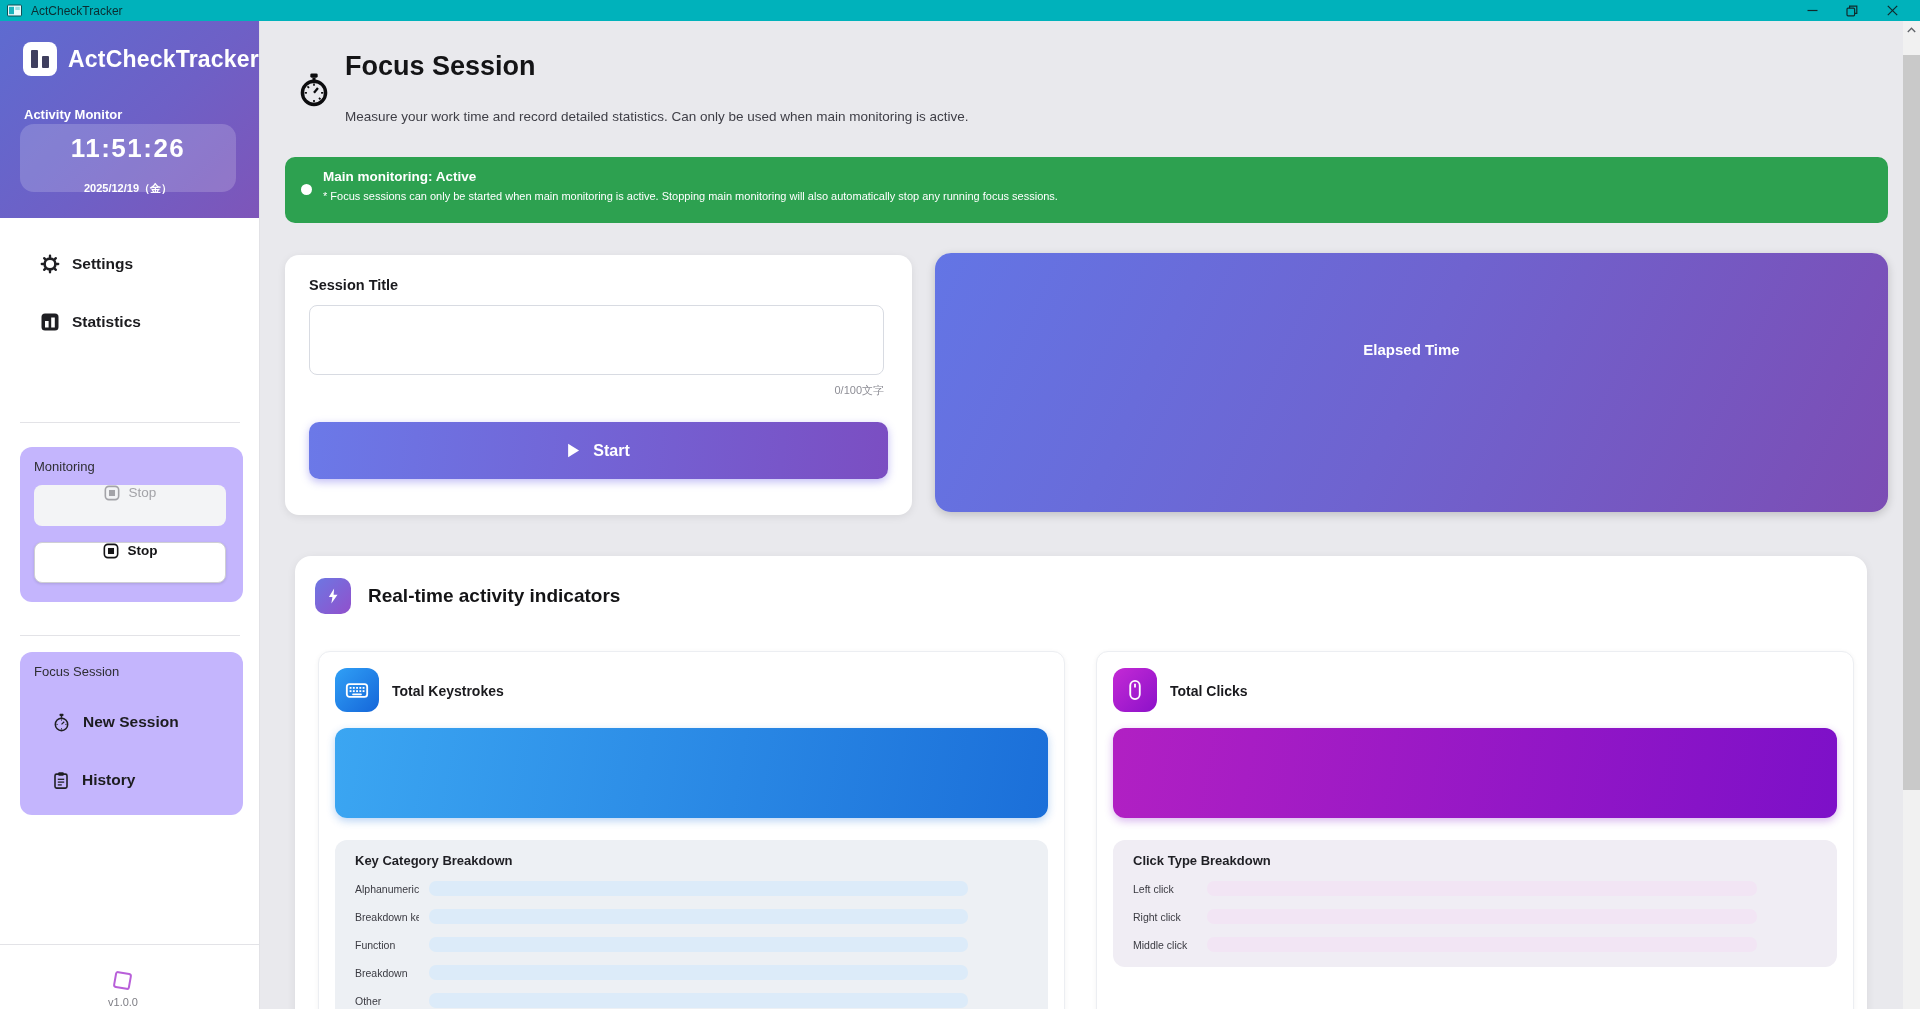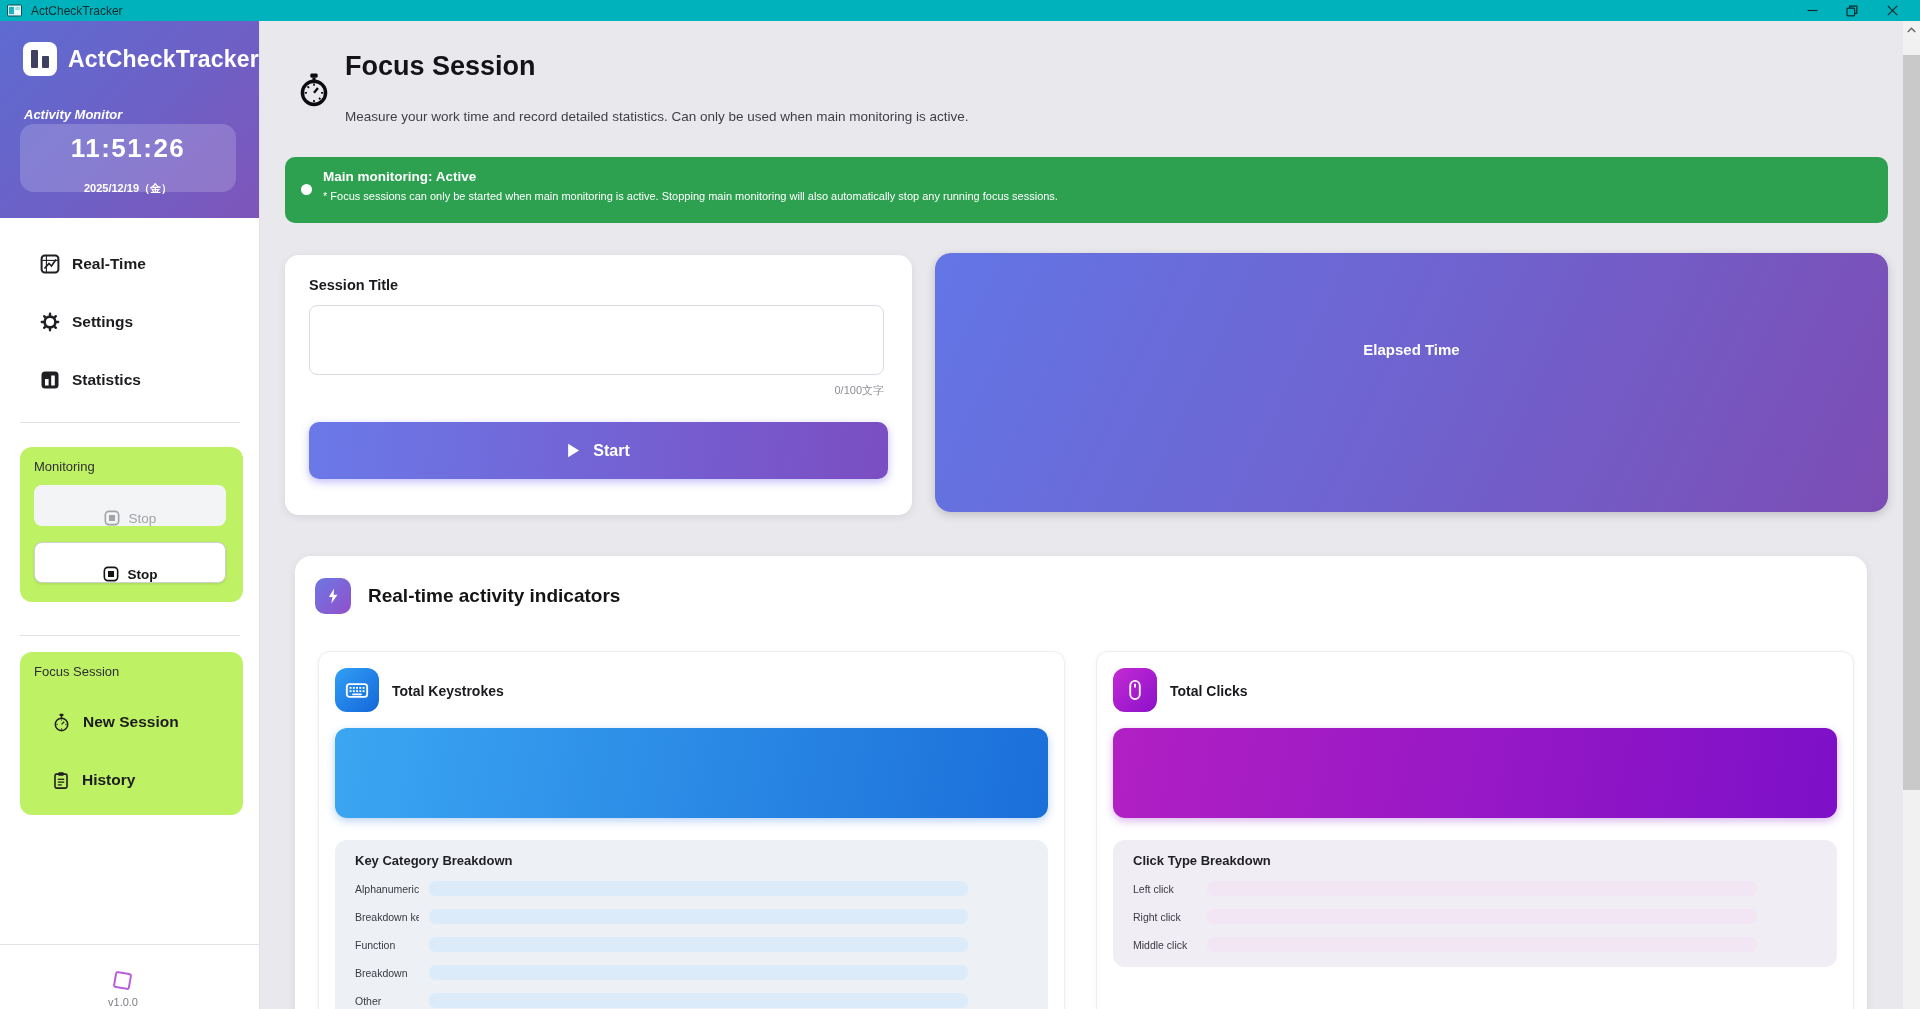--- a/index.html
+++ b/index.html
@@ -17,36 +17,36 @@
   .tb-btn { width:40px; height:21px; display:flex; align-items:center; justify-content:center; cursor:default; }
 
   
   .sidebar { position:absolute; left:0; top:21px; width:260px; height:988px; background:#ffffff;
     border-right:1px solid #e2e2e6; overflow:hidden; }
   .hero { position:absolute; left:0; top:0; width:260px; height:197px;
     background:linear-gradient(135deg,#5e6bd0 0%,#6e60c6 55%,#7e55b9 100%); color:#fff; }
   .logo-row { position:absolute; left:22px; top:20px; display:flex; align-items:center; gap:10px; }
   .logo-box { width:36px; height:36px; }
   .app-name { font-size:23px; font-weight:700; letter-spacing:0.2px; }
-  .app-sub { position:absolute; left:24px; top:86px; font-size:13px; font-weight:700;font-style:italic; }
+  .app-sub { position:absolute; left:24px; top:86px; font-size:13px; font-weight:700; }
   .clock-card { position:absolute; left:20px; top:103px; width:216px; height:68px;
     background:rgba(255,255,255,0.18); border-radius:14px; text-align:center; }
   .clock-time { margin-top:9px; font-size:26px; font-weight:700; letter-spacing:1.5px; }
   .clock-date { margin-top:17px; font-size:11px; font-weight:600; }
 
   .nav { position:absolute; left:0; top:225px; width:260px; }
   .nav-item { display:flex; align-items:center; height:36px; margin-bottom:22px; padding-left:40px;
     gap:12px; cursor:pointer; }
   .nav-item .lbl { font-size:15.5px; font-weight:600; color:#1c1c1f; }
 
   .sb-divider { position:absolute; left:20px; width:220px; height:1px; background:#e3e3e7; }
-  .group-card { position:absolute; left:20px; width:223px; background:#bef264; border-radius:12px; }
+  .group-card { position:absolute; left:20px; width:223px; background:#c4b5fd; border-radius:12px; }
   .group-title { position:absolute; left:14px; top:12px; font-size:13px; color:#2e2e33; }
   .stop-btn { position:absolute; left:14px; width:192px; height:41px; border-radius:8px;
-    display:flex; align-items:flex-end; justify-content:center; gap:9px; font-size:13.5px; cursor:pointer; }
+    display:flex; align-items:flex-start; justify-content:center; gap:9px; font-size:13.5px; cursor:pointer; }
   .stop-btn.disabled { top:38px; background:#f3f4f6; color:#a3a3a8; border:none; }
   .stop-btn.enabled { top:95px; background:#ffffff; color:#141416; font-weight:700;
     border:1px solid #cfcfd4; box-shadow:0 1px 3px rgba(0,0,0,0.12); }
   .fs-item { position:absolute; left:33px; display:flex; align-items:center; gap:13px; height:36px; cursor:pointer; }
   .fs-item .lbl { font-size:15.5px; font-weight:600; color:#1c1c1f; }
 
   .sb-footer-divider { position:absolute; left:0; top:923px; width:260px; height:1px; background:#e3e3e7; }
   .footer-logo { position:absolute; left:114px; top:951px; width:17px; height:17px;
     border:2.5px solid #b85fd9; border-radius:3px; transform:rotate(10deg); }
   .version { position:absolute; left:0; top:975px; width:246px; text-align:center;
@@ -160,29 +160,20 @@
         <span class="app-name">ActCheckTracker</span>
       </div>
       <div class="app-sub">Activity Monitor</div>
       <div class="clock-card">
         <div class="clock-time">11:51:26</div>
         <div class="clock-date">2025/12/19（金）</div>
       </div>
     </div>
 
     <nav class="nav">
-      <div class="nav-item">
-        <svg width="20" height="20" viewBox="0 0 20 20" fill="none">
-          <rect x="1.6" y="1.6" width="16.8" height="16.8" rx="3.2" stroke="#1f1f23" stroke-width="2"></rect>
-          <line x1="1.6" y1="6.4" x2="18.4" y2="6.4" stroke="#1f1f23" stroke-width="1.1"></line>
-          <line x1="6.4" y1="1.6" x2="6.4" y2="18.4" stroke="#1f1f23" stroke-width="1.1"></line>
-          <path d="M4.5 14.5 L9 9.5 L11.5 12 L16 5.5" stroke="#1f1f23" stroke-width="1.7"></path>
-        </svg>
-        <span class="lbl">Real-Time</span>
-      </div>
       <div class="nav-item">
         <svg width="20" height="20" viewBox="0 0 20 20">
           <g fill="#1f1f23">
             <rect x="8.8" y="0.6" width="2.4" height="4" rx="1.1"></rect>
             <rect x="8.8" y="0.6" width="2.4" height="4" rx="1.1" transform="rotate(45 10 10)"></rect>
             <rect x="8.8" y="0.6" width="2.4" height="4" rx="1.1" transform="rotate(90 10 10)"></rect>
             <rect x="8.8" y="0.6" width="2.4" height="4" rx="1.1" transform="rotate(135 10 10)"></rect>
             <rect x="8.8" y="0.6" width="2.4" height="4" rx="1.1" transform="rotate(180 10 10)"></rect>
             <rect x="8.8" y="0.6" width="2.4" height="4" rx="1.1" transform="rotate(225 10 10)"></rect>
             <rect x="8.8" y="0.6" width="2.4" height="4" rx="1.1" transform="rotate(270 10 10)"></rect>

